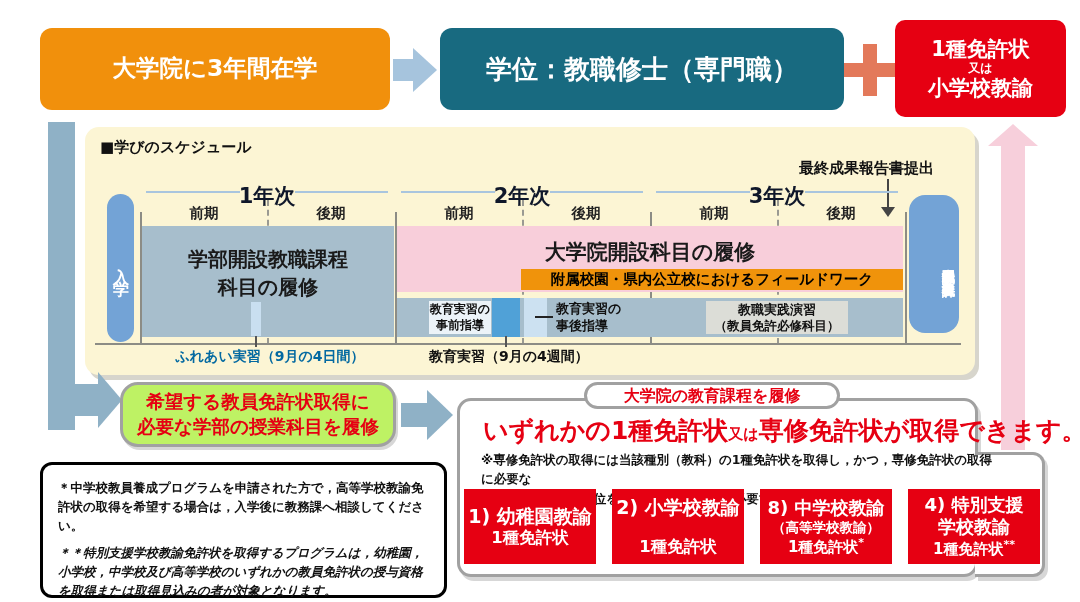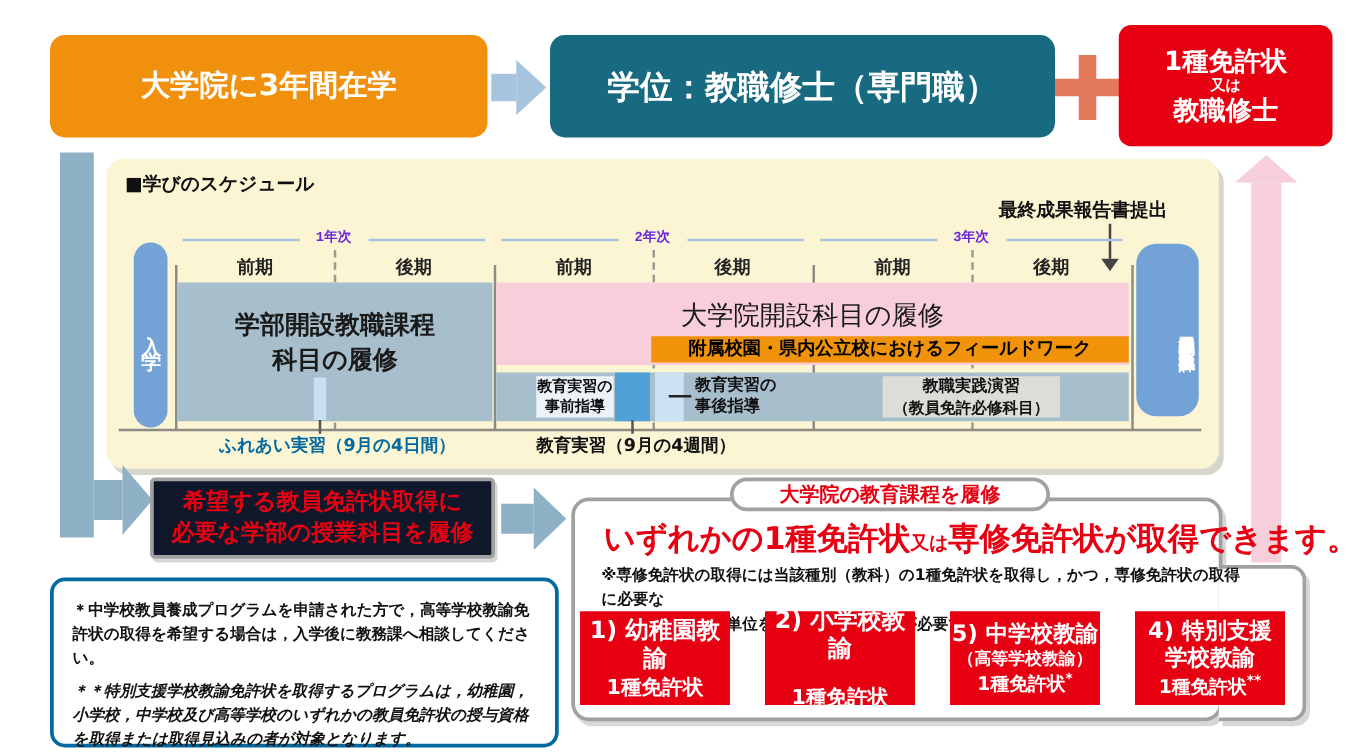--- a/index.html
+++ b/index.html
@@ -28,40 +28,40 @@
   .report-label { left:799px; top:159px; font-size:15px; font-weight:700; color:#111; }
   .report-arrow-line { left:887px; top:179px; width:2px; height:28px; background:#444; }
   .report-arrow-head { left:881px; top:207px; width:0; height:0; border-top:10px solid #444; border-left:7px solid transparent; border-right:7px solid transparent; }
 
   .entry-pill { left:107px; top:194px; width:27px; height:148px; background:#73A3D6; border-radius:14px; display:flex; flex-direction:column; justify-content:center; align-items:center; gap:14px; color:#fff; font-size:16px; font-weight:700; }
 
   .year-line { height:2px; background:#A9C5DE; top:191px; }
   .yl-1a{left:146px;width:94px;} .yl-1b{left:295px;width:93px;}
   .yl-2a{left:401px;width:94px;} .yl-2b{left:550px;width:93px;}
   .yl-3a{left:656px;width:94px;} .yl-3b{left:805px;width:93px;}
-  .year-label { top:182px; width:60px; text-align:center; font-size:11px; font-weight:700; color:#6d28d9;font-family:Liberation Mono, monospace; }
+  .year-label { top:182px; width:60px; text-align:center; font-size:21px; font-weight:700; color:#0f172a; }
   .y1{left:237px;} .y2{left:492px;} .y3{left:747px;}
   .sem-label { top:204px; width:72px; text-align:center; font-size:14.5px; font-weight:700; color:#222; }
   .s1a{left:168px;} .s1b{left:295px;} .s2a{left:423px;} .s2b{left:550px;} .s3a{left:678px;} .s3b{left:805px;}
 
   .vline { width:2px; background:#8C8C85; top:212px; height:132px; }
   .vl-0{left:140px;} .vl-1{left:395px;} .vl-2{left:650px;} .vl-3{left:905px;}
   .dline { width:0; border-left:2px dashed #9A9A92; top:200px; height:144px; }
   .dl-1{left:267px;} .dl-2{left:522px;} .dl-3{left:777px;}
   .baseline { left:95px; top:343px; width:866px; height:2px; background:#8C8C85; }
 
   .undergrad-block { left:142px; top:226px; width:252px; height:111px; background:#A7BECC; }
   .undergrad-text { left:142px; top:245px; width:252px; text-align:center; font-size:20px; font-weight:700; color:#1a1a1a; line-height:1.4; }
   .fureai-bar { left:251px; top:302px; width:10px; height:34px; background:#C9DFF0; }
   .tick { width:2px; background:#555; }
   .fureai-tick { left:255px; top:336px; height:11px; }
   .fureai-label { left:150px; top:348px; width:240px; text-align:center; font-size:14px; font-weight:700; color:#0369a1; }
 
   .pink-block { left:397px; top:226px; width:506px; height:66px; background:#F8CEDA; }
-  .grad-text { left:470px; top:238px; width:360px; text-align:center; font-size:21px; font-weight:400; color:#1a1a1a; }
+  .grad-text { left:470px; top:238px; width:360px; text-align:center; font-size:21px; font-weight:700; color:#1a1a1a; }
   .orange-bar { left:521px; top:269px; width:382px; height:21px; background:#F0930B; text-align:center; font-size:14.5px; font-weight:700; color:#000000; line-height:21px; }
   .lower-band { left:397px; top:298px; width:506px; height:39px; background:#A7BECC; }
   .pre-box { left:429px; top:301px; width:62px; height:33px; background:#ECF3F8; display:flex; flex-direction:column; justify-content:center; text-align:center; font-size:12px; font-weight:700; color:#111; line-height:1.3; }
   .dark-bar { left:492px; top:298px; width:28px; height:39px; background:#50A1D7; }
   .light-bar { left:524px; top:298px; width:23px; height:39px; background:#CCE1F1; }
   .post-connector { left:535px; top:316px; width:18px; height:2px; background:#222; }
   .post-text { left:556px; top:301px; font-size:13px; font-weight:700; color:#111; line-height:1.3; }
   .practice-box { left:706px; top:301px; width:142px; height:33px; background:#DCDDD7; display:flex; flex-direction:column; justify-content:center; text-align:center; color:#111; line-height:1.25; }
   .practice-box .p1{font-size:13px; font-weight:700;}
   .practice-box .p2{font-size:12.5px; font-weight:700;}
@@ -76,60 +76,60 @@
 
   .steel { background:#8FB1C6; }
   .l-shaft { left:48px; top:122px; width:27px; height:308px; }
   .l-arm { left:75px; top:384px; width:23px; height:32px; }
   .l-head { left:98px; top:372px; width:0; height:0; border-left:24px solid #8FB1C6; border-top:28px solid transparent; border-bottom:28px solid transparent; }
 
   .mid-rect { left:401px; top:403px; width:26px; height:24px; }
   .mid-head { left:427px; top:390px; width:0; height:0; border-left:26px solid #8FB1C6; border-top:25px solid transparent; border-bottom:25px solid transparent; }
 
   
-  .white-box1 { left:120px; top:382px; width:276px; height:65px; background:#0f172a; border:3px solid #A1A1A1; border-radius:4px; box-shadow:2px 3px 0 #d7d7d7; display:flex; flex-direction:column; justify-content:center; align-items:center; color:#E60012; font-size:18.5px; font-weight:700; line-height:1.35; text-align:left; }
+  .white-box1 { left:120px; top:382px; width:276px; height:65px; background:#bef264; border:3px solid #A1A1A1; border-radius:18px; box-shadow:2px 3px 0 #d7d7d7; display:flex; flex-direction:column; justify-content:center; align-items:center; color:#E60012; font-size:18.5px; font-weight:700; line-height:1.35; text-align:left; }
 
   .big-box { left:457px; top:398px; width:521px; height:179px; background:#fff; border:3px solid #A1A1A1; border-radius:14px; box-shadow:3px 4px 0 #d7d7d7; z-index:1; }
   .big-box-ext { left:975px; top:452px; width:70px; height:125px; background:#fff; border:3px solid #A1A1A1; border-left:none; border-radius:0 12px 12px 0; box-shadow:3px 4px 0 #d7d7d7; z-index:2; }
   .grad-tab { left:584px; top:382px; width:256px; height:27px; background:#fff; border:3px solid #A1A1A1; border-radius:15px; color:#E60012; font-size:16px; font-weight:700; text-align:center; line-height:21px; z-index:3; }
   .headline { left:483px; top:414px; color:#E60012; font-size:25px; font-weight:700; z-index:3; white-space:nowrap; }
   .headline .small { font-size:15px; }
   .flow-note { left:481px; top:450px; width:512px; font-size:12.5px; font-weight:600; color:#111; line-height:1.55; z-index:3; }
 
-  .lic-box { top:489px; width:120px; height:75px; background:#E60012; color:#fff; display:flex; flex-direction:column; justify-content:center; align-items:center; text-align:center; line-height:1.22; z-index:3; }
+  .lic-box { top:489px; width:132px; height:75px; background:#E60012; color:#fff; display:flex; flex-direction:column; justify-content:center; align-items:center; text-align:center; line-height:1.22; z-index:3; }
   .lic-1{left:464px;} .lic-2{left:612px;gap:17px;} .lic-3{left:760px;} .lic-4{left:908px;}
   .lic-lg { font-size:19px; font-weight:700; }
   .lic-md { font-size:16.5px; font-weight:700; }
   .lic-lg2 { font-size:18px; font-weight:700; }
   .lic-sm { font-size:13.5px; font-weight:700; }
   .lic-md2 { font-size:15px; font-weight:700; }
   .lic-md2 sup { font-size:11px; }
 
-  .footnote-box { left:40px; top:462px; width:407px; height:136px; background:#fff; border:3px solid #0369a1; border-radius:12px; padding:13px 15px; font-size:12.5px; font-weight:600; color:#111; line-height:1.52; }
+  .footnote-box { left:40px; top:462px; width:407px; height:136px; background:#fff; border:3px solid #000000; border-radius:12px; padding:13px 15px; font-size:12.5px; font-weight:600; color:#111; line-height:1.52; }
   .footnote-box p + p { margin-top:8px;font-style:italic; }
 </style>
 </head>
 <body>
 
 <div class="canvas">
 
   <div class="abs top-box orange-box">
     <div>大学院に3年間在学</div>
   </div>
   <div class="abs arrow-top-rect"></div>
   <div class="abs arrow-top-head"></div>
   <div class="abs top-box teal-box">
     <div>学位：教職修士（専門職）</div>
   </div>
   <div class="abs plus-h"></div>
   <div class="abs plus-v"></div>
   <div class="abs top-box red-box">
     <div class="l1">1種免許状</div>
     <div class="l2">又は</div>
-    <div class="l3">教職修士</div>
+    <div class="l3">小学校教諭</div>
   </div>
 
   <div class="abs panel"></div>
   <div class="abs panel-title">■学びのスケジュール</div>
   <div class="abs report-label">最終成果報告書提出</div>
   <div class="abs report-arrow-line"></div>
   <div class="abs report-arrow-head"></div>
 
   <div class="abs entry-pill">
     <span style="writing-mode:vertical-rl; text-orientation:upright; letter-spacing:12px;">入学</span>
@@ -223,21 +223,21 @@
 
   <div class="abs lic-box lic-1">
     <div class="lic-lg">1) 幼稚園教諭</div>
     <div class="lic-md">1種免許状</div>
   </div>
   <div class="abs lic-box lic-2">
     <div class="lic-lg">2) 小学校教諭</div>
     <div class="lic-md">1種免許状</div>
   </div>
   <div class="abs lic-box lic-3">
-    <div class="lic-lg2">5) 中学校教諭</div>
+    <div class="lic-lg2">8) 中学校教諭</div>
     <div class="lic-sm">（高等学校教諭）</div>
     <div class="lic-md2"><span>1種免許状</span><sup>*</sup></div>
   </div>
   <div class="abs lic-box lic-4">
     <div class="lic-lg2">4) 特別支援</div>
     <div class="lic-lg2">学校教諭</div>
     <div class="lic-md2"><span>1種免許状</span><sup>**</sup></div>
   </div>
 
   <div class="abs footnote-box">

